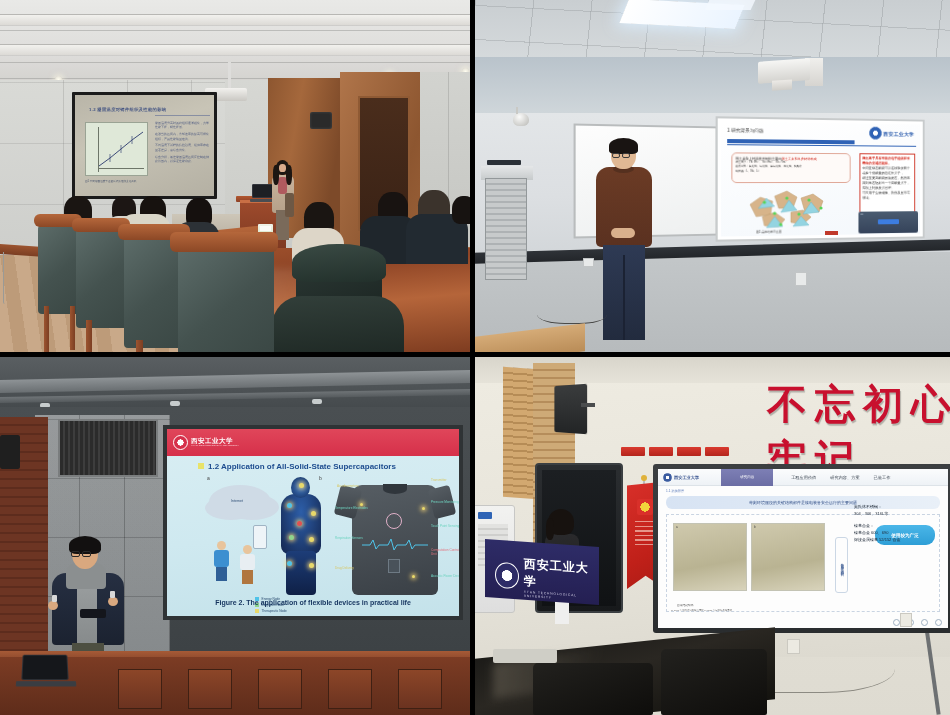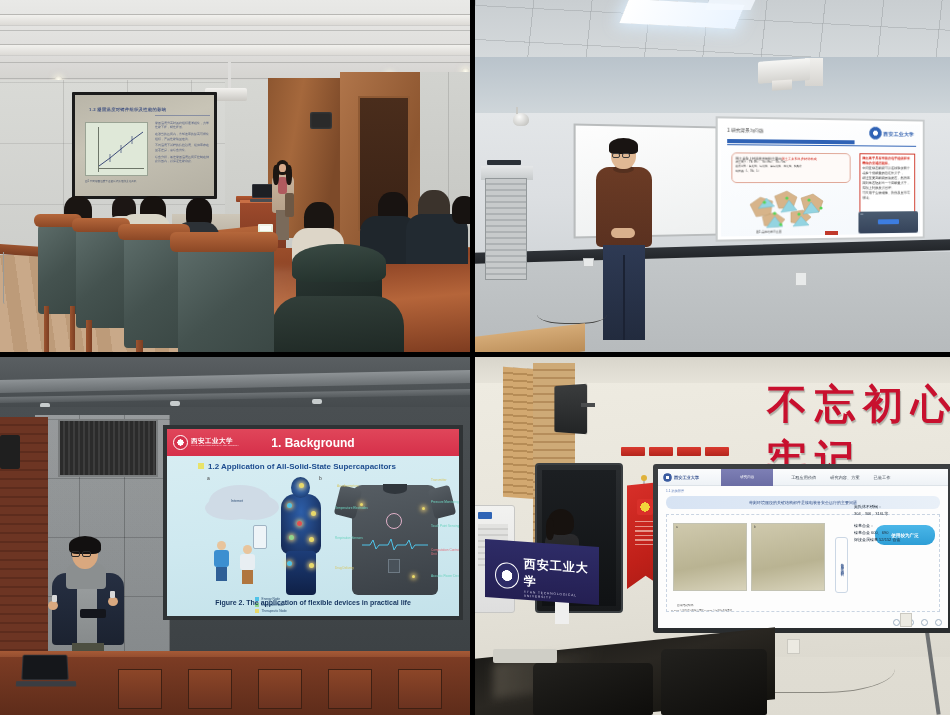--- a/index.html
+++ b/index.html
@@ -886,21 +886,20 @@
     <div class="screen3-frame">
       <div class="slide3">
         <div class="s3-header">
           <div class="s3-logo">
             <div class="s3-emblem"></div>
             <div class="s3-logo-txt">
               <div class="s3-logo-cn">西安工业大学</div>
               <div class="s3-logo-en">XI'AN TECHNOLOGICAL UNIVERSITY</div>
             </div>
           </div>
-          <div class="s3-title">1. Background</div>
         </div>
 
         <div class="s3-sub"><span class="bullet"></span><span>1.2 Application of All-Solid-State Supercapacitors</span></div>
 
         <div class="s3-a">a</div>
         <div class="s3-b">b</div>
 
         <div class="s3-cloud">
           <span>Internet</span>
         </div>

